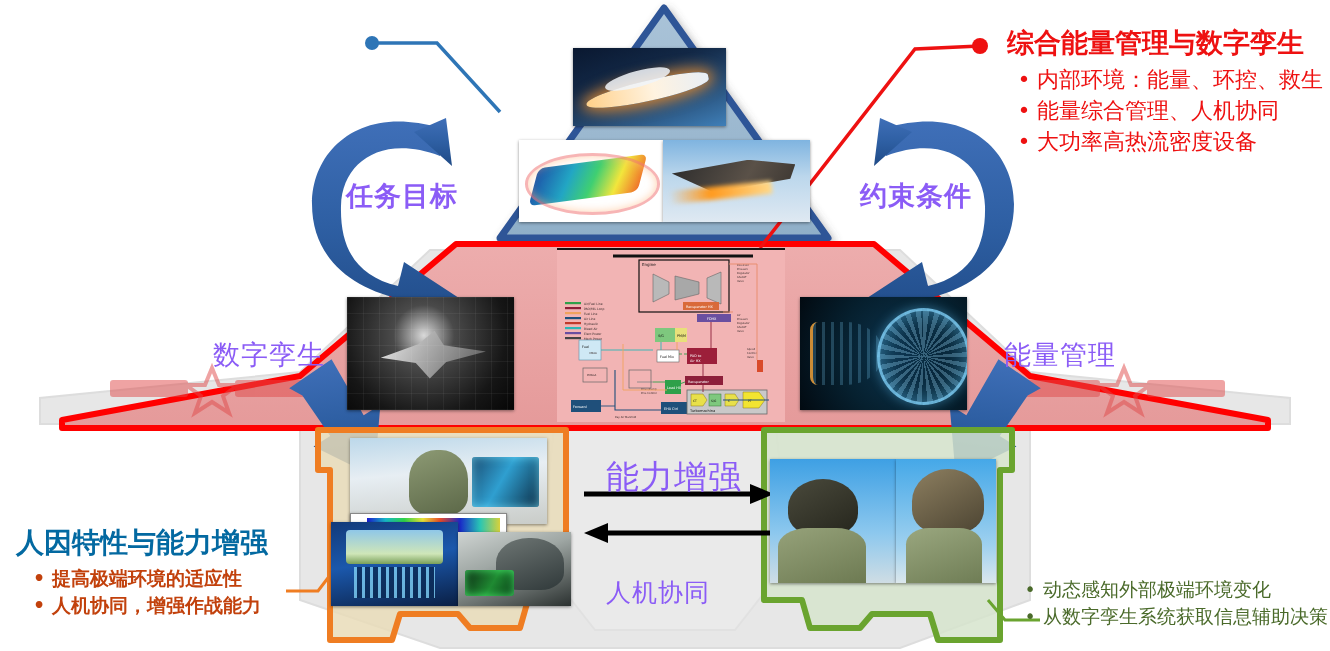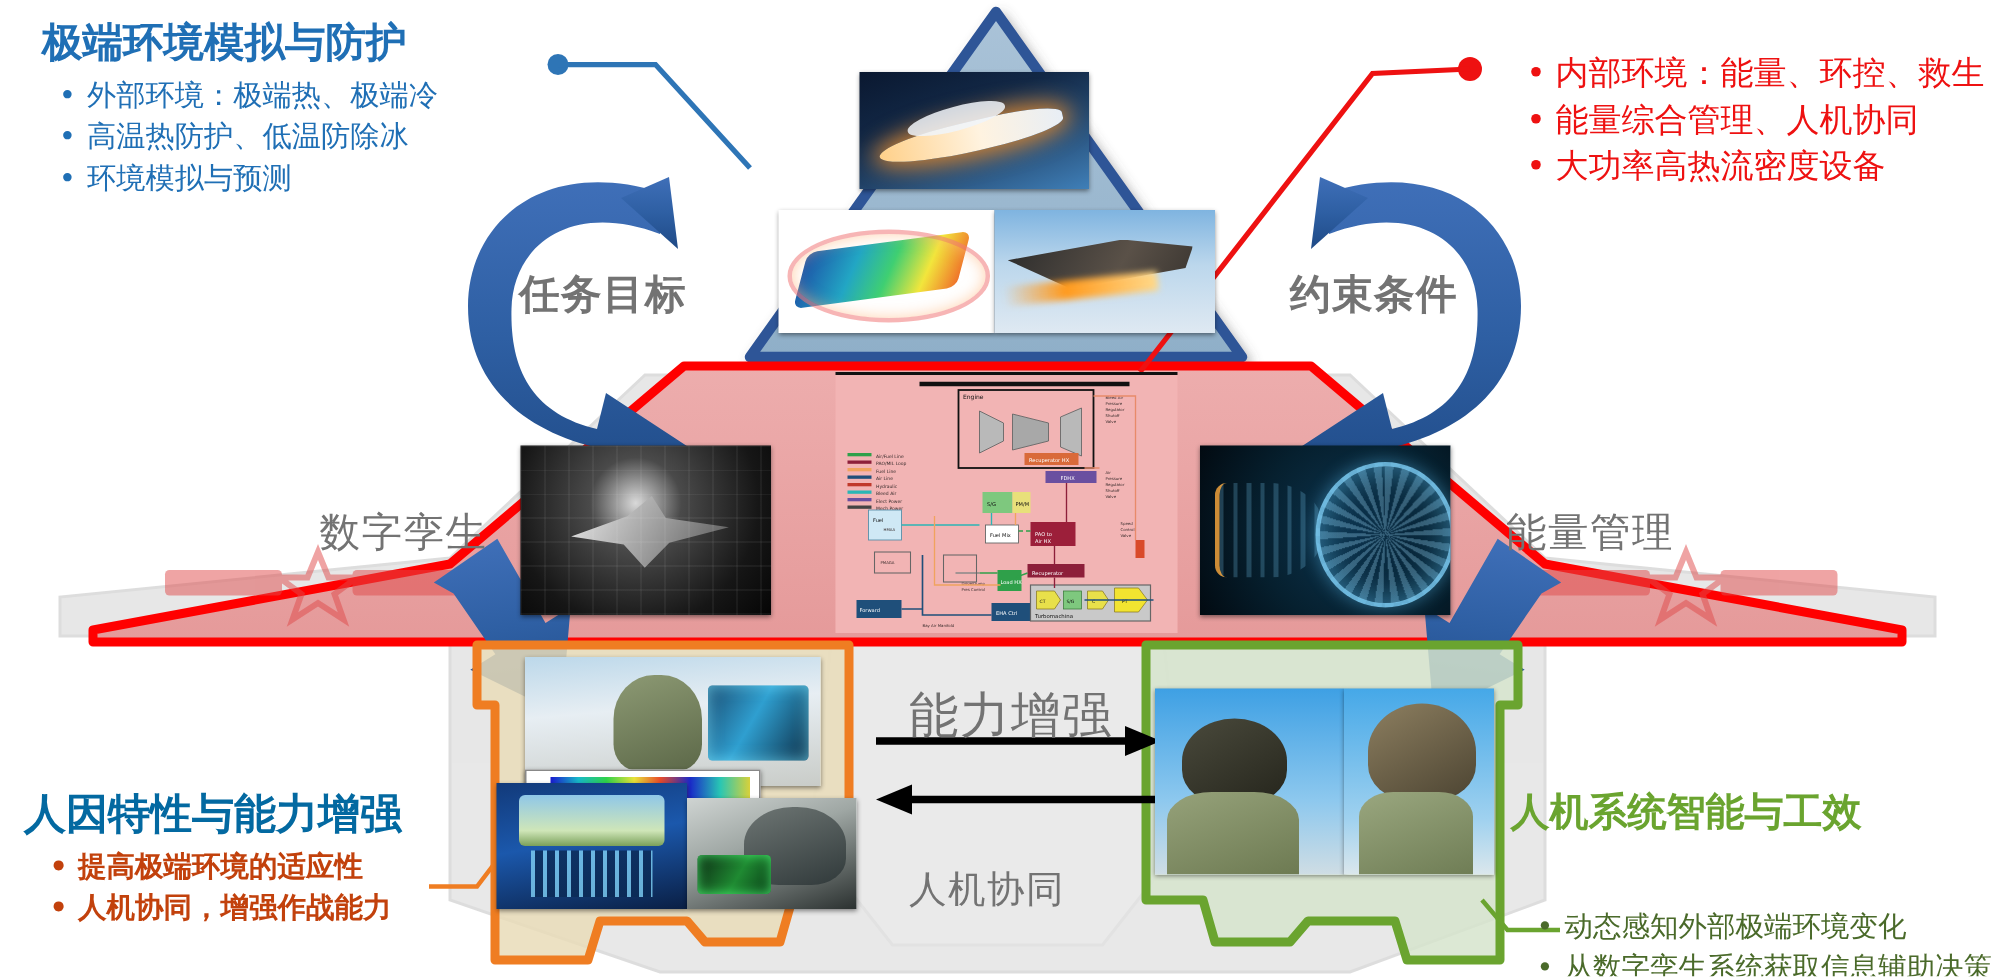--- a/index.html
+++ b/index.html
@@ -30,21 +30,21 @@
   #co-bl li{color:#c2410c;font-weight:bold;font-size:19px;}
   #co-bl ul{margin-left:10px;}
 
   #co-br{left:1007px;top:528px;color:#6aa42f;}
   #co-br .head{color:#6aa42f;font-size:26px;}
   #co-br li{color:#4a6a2a;font-weight:normal;font-size:19px;}
   #co-br ul{margin-left:10px;margin-top:48px;}
   #co-br li .tx{white-space:normal;max-width:300px;}
 
   
-  .dlabel{position:absolute;font-size:27px;font-weight:bold;color:#737373;white-space:nowrap;
+  .dlabel{position:absolute;font-size:27px;font-weight:bold;color:#8b5cf6;white-space:nowrap;
           letter-spacing:1px;}
   #lb-mission{left:346px;top:178px;}
   #lb-constraint{left:860px;top:178px;}
   #lb-dtwin{left:213px;top:337px;font-weight:normal;}
   #lb-energy{left:1004px;top:337px;font-weight:normal;}
   #lb-enh{left:606px;top:455px;font-weight:normal;font-size:33px;}
   #lb-coop{left:606px;top:548px;font-weight:normal;font-size:25px;margin-top:28px;}
 
   
   .photo{position:absolute;background-repeat:no-repeat;background-size:cover;
@@ -408,39 +408,23 @@
   <div class="photo" id="ph-pilot1"></div>
   <div class="photo" id="ph-pilot2"></div>
 
   <div class="dlabel" id="lb-mission">任务目标</div>
   <div class="dlabel" id="lb-constraint">约束条件</div>
   <div class="dlabel" id="lb-energy">能量管理</div>
   <div class="dlabel" id="lb-dtwin">数字孪生</div>
   <div class="dlabel" id="lb-enh">能力增强</div>
   <div class="dlabel" id="lb-coop">人机协同</div>
 
-  <div class="callout" id="co-tl">
-    <div class="head">极端环境模拟与防护</div>
-    <ul>
-      <li>
-          <span class="bul"></span>
-          <span class="tx">外部环境：极端热、极端冷</span>
-        </li>
-      <li>
-          <span class="bul"></span>
-          <span class="tx">高温热防护、低温防除冰</span>
-        </li>
-      <li>
-          <span class="bul"></span>
-          <span class="tx">环境模拟与预测</span>
-        </li>
-    </ul>
-  </div>
 
   <div class="callout" id="co-tr">
+    <div class="head">综合能量管理与数字孪生</div>
     <ul>
       <li>
           <span class="bul"></span>
           <span class="tx">内部环境：能量、环控、救生</span>
         </li>
       <li>
           <span class="bul"></span>
           <span class="tx">能量综合管理、人机协同</span>
         </li>
       <li>
@@ -458,21 +442,20 @@
           <span class="tx">提高极端环境的适应性</span>
         </li>
       <li>
           <span class="bul"></span>
           <span class="tx">人机协同，增强作战能力</span>
         </li>
     </ul>
   </div>
 
   <div class="callout" id="co-br">
-    <div class="head">人机系统智能与工效</div>
     <ul>
       <li>
           <span class="bul"></span>
           <span class="tx">动态感知外部极端环境变化</span>
         </li>
       <li>
           <span class="bul"></span>
           <span class="tx">从数字孪生系统获取信息辅助决策</span>
         </li>
     </ul>

